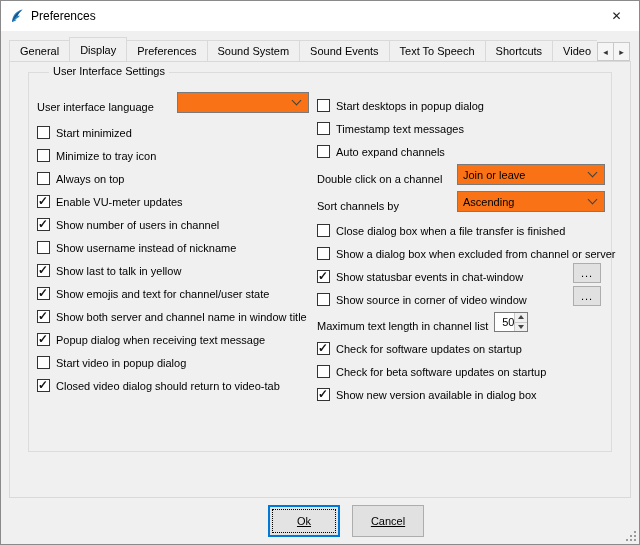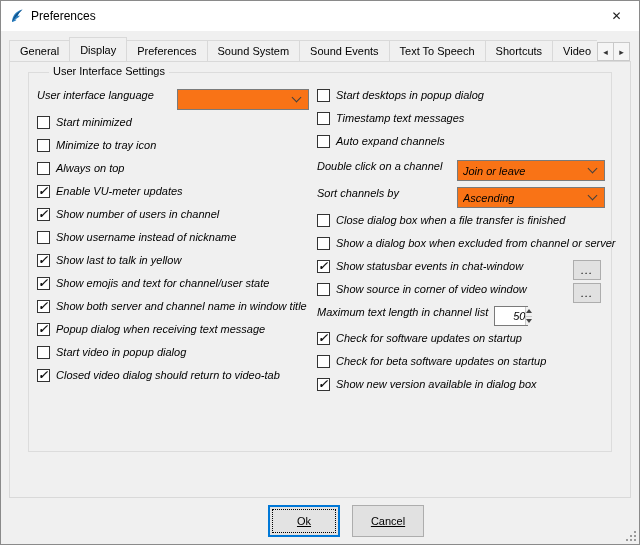--- a/index.html
+++ b/index.html
@@ -31,21 +31,21 @@
   .panel { flex:1; margin:0 8px; border:1px solid #d9d9d9; position:relative; z-index:1; background:#f0f0f0; }
 
   
   .groupbox { position:relative; margin:10px 18px 0 18px; height:380px; border:1px solid #dcdcdc; }
   .group-title { position:absolute; top:-8px; left:20px; background:#f0f0f0; padding:0 4px; }
 
   .columns { display:flex; padding:16px 6px 0 8px; }
   .col-left { width:272px; flex:none; }
   .col-right { flex:1; margin-left:8px; min-width:0; }
 
-  .row { height:23px; display:flex; align-items:flex-start; white-space:nowrap;font-style:italic; }
+  .row { height:23px; display:flex; align-items:flex-end; white-space:nowrap; }
   .lang-row { height:24px; margin-bottom:3px; }
   .combo-row { height:25px; margin:2px 0;gap:8px; }
   .spin-row { height:26px; }
   .lbl { white-space:nowrap; }
 
   
   .cb { width:13px; height:13px; border:1px solid #333; background:#fff; flex:none;
         position:relative; margin-right:6px; }
   .cb.checked::after { content:"✓"; position:absolute; left:0px; top:-2px; font-size:12px;
                        font-weight:bold; color:#111; }
@@ -61,21 +61,21 @@
   .combo-text { overflow:hidden; }
 
   
   .mini-btn { width:28px; height:20px; background:#e1e1e1; border:1px solid #adadad;
               display:flex; align-items:center; justify-content:center; margin-left:auto;
               margin-right:4px; letter-spacing:1px; }
 
   
   .spinbox { height:20px; width:34px; background:#fff; border:1px solid #7a7a7a; display:flex;
              margin-left:6px; flex:none; }
-  .spin-val { flex:1; display:flex; align-items:center; padding-left:18px; }
+  .spin-val { flex:1; display:flex; align-items:center; padding-left:7px; }
   .spin-btns { width:13px; border-left:1px solid #c9c9c9; display:flex; flex-direction:column; }
   .spin-up, .spin-dn { flex:1; display:flex; align-items:center; justify-content:center; background:#f0f0f0; }
   .spin-up::after { content:""; border-left:3px solid transparent; border-right:3px solid transparent;
                     border-bottom:4px solid #444; }
   .spin-dn::after { content:""; border-left:3px solid transparent; border-right:3px solid transparent;
                     border-top:4px solid #444; }
   .spin-dn { border-top:1px solid #c9c9c9; }
 
   
   .footer { height:46px; flex:none; display:flex; align-items:center; justify-content:center; }

